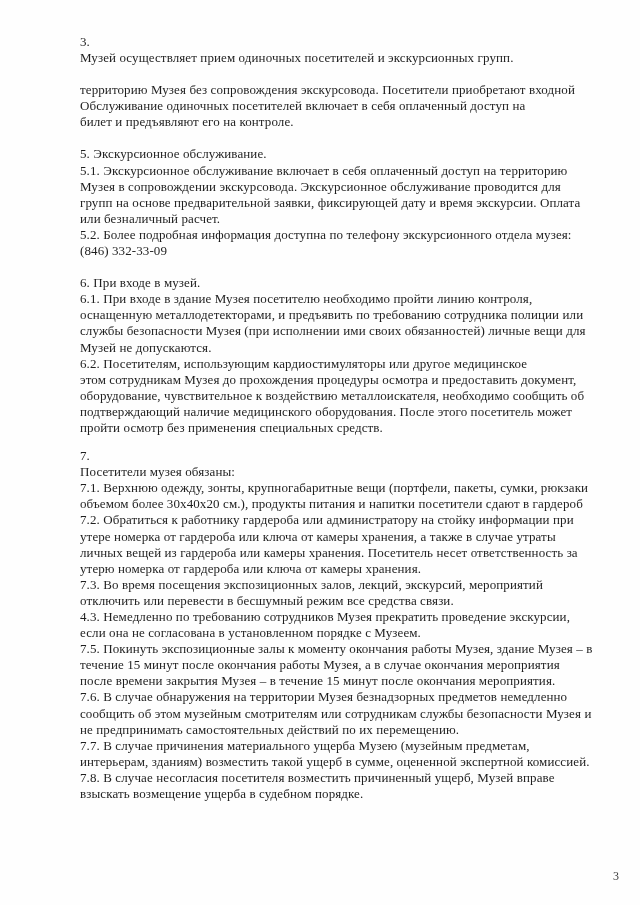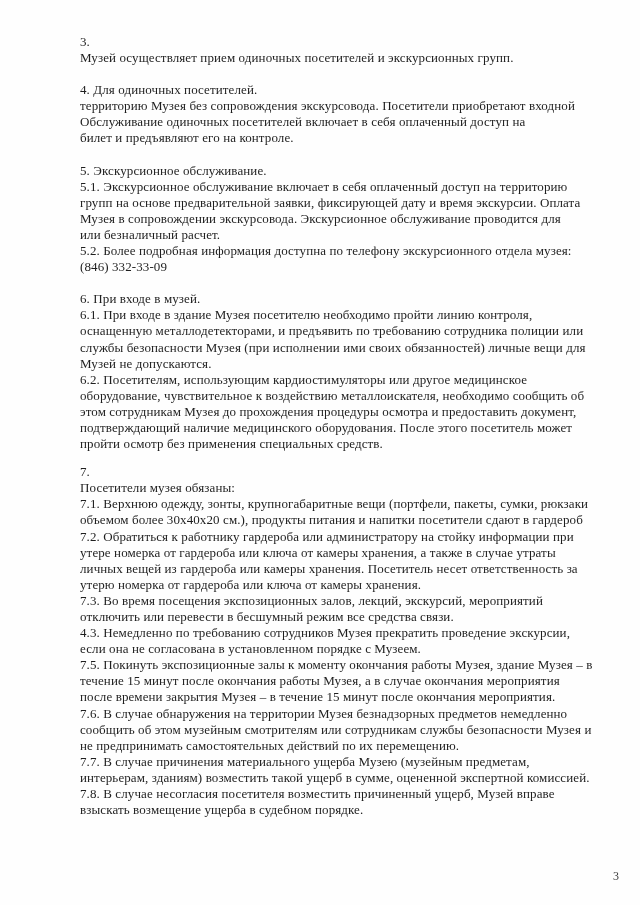--- a/index.html
+++ b/index.html
@@ -47,43 +47,42 @@
 </head>
 <body>
 
 <div class="page">
   <div class="content" id="document-content">
       <div class="section">
         <div class="text-line">3.</div>
         <div class="text-line">Музей осуществляет прием одиночных посетителей и экскурсионных групп.</div>
       </div>
       <div class="section">
-        <div class="text-line">4. Для одиночных посетителей.</div>
         <div class="text-line">территорию Музея без сопровождения экскурсовода. Посетители приобретают входной</div>
         <div class="text-line">Обслуживание одиночных посетителей включает в себя оплаченный доступ на</div>
         <div class="text-line">билет и предъявляют его на контроле.</div>
       </div>
       <div class="section">
         <div class="text-line">5. Экскурсионное обслуживание.</div>
         <div class="text-line">5.1. Экскурсионное обслуживание включает в себя оплаченный доступ на территорию</div>
+        <div class="text-line">Музея в сопровождении экскурсовода. Экскурсионное обслуживание проводится для</div>
         <div class="text-line">групп на основе предварительной заявки, фиксирующей дату и время экскурсии. Оплата</div>
-        <div class="text-line">Музея в сопровождении экскурсовода. Экскурсионное обслуживание проводится для</div>
         <div class="text-line">или безналичный расчет.</div>
         <div class="text-line">5.2. Более подробная информация доступна по телефону экскурсионного отдела музея:</div>
         <div class="text-line">(846) 332-33-09</div>
       </div>
       <div class="section">
         <div class="text-line">6. При входе в музей.</div>
         <div class="text-line">6.1. При входе в здание Музея посетителю необходимо пройти линию контроля,</div>
         <div class="text-line">оснащенную металлодетекторами, и предъявить по требованию сотрудника полиции или</div>
         <div class="text-line">службы безопасности Музея (при исполнении ими своих обязанностей) личные вещи для</div>
         <div class="text-line">Музей не допускаются.</div>
         <div class="text-line">6.2. Посетителям, использующим кардиостимуляторы или другое медицинское</div>
+        <div class="text-line">этом сотрудникам Музея до прохождения процедуры осмотра и предоставить документ,</div>
         <div class="text-line">оборудование, чувствительное к воздействию металлоискателя, необходимо сообщить об</div>
-        <div class="text-line">этом сотрудникам Музея до прохождения процедуры осмотра и предоставить документ,</div>
         <div class="text-line">подтверждающий наличие медицинского оборудования. После этого посетитель может</div>
         <div class="text-line">пройти осмотр без применения специальных средств.</div>
       </div>
       <div class="section tight-top">
         <div class="text-line">7.</div>
         <div class="text-line">Посетители музея обязаны:</div>
         <div class="text-line">7.1. Верхнюю одежду, зонты, крупногабаритные вещи (портфели, пакеты, сумки, рюкзаки</div>
         <div class="text-line">объемом более 30х40х20 см.), продукты питания и напитки посетители сдают в гардероб</div>
         <div class="text-line">7.2. Обратиться к работнику гардероба или администратору на стойку информации при</div>
         <div class="text-line">утере номерка от гардероба или ключа от камеры хранения, а также в случае утраты</div>

